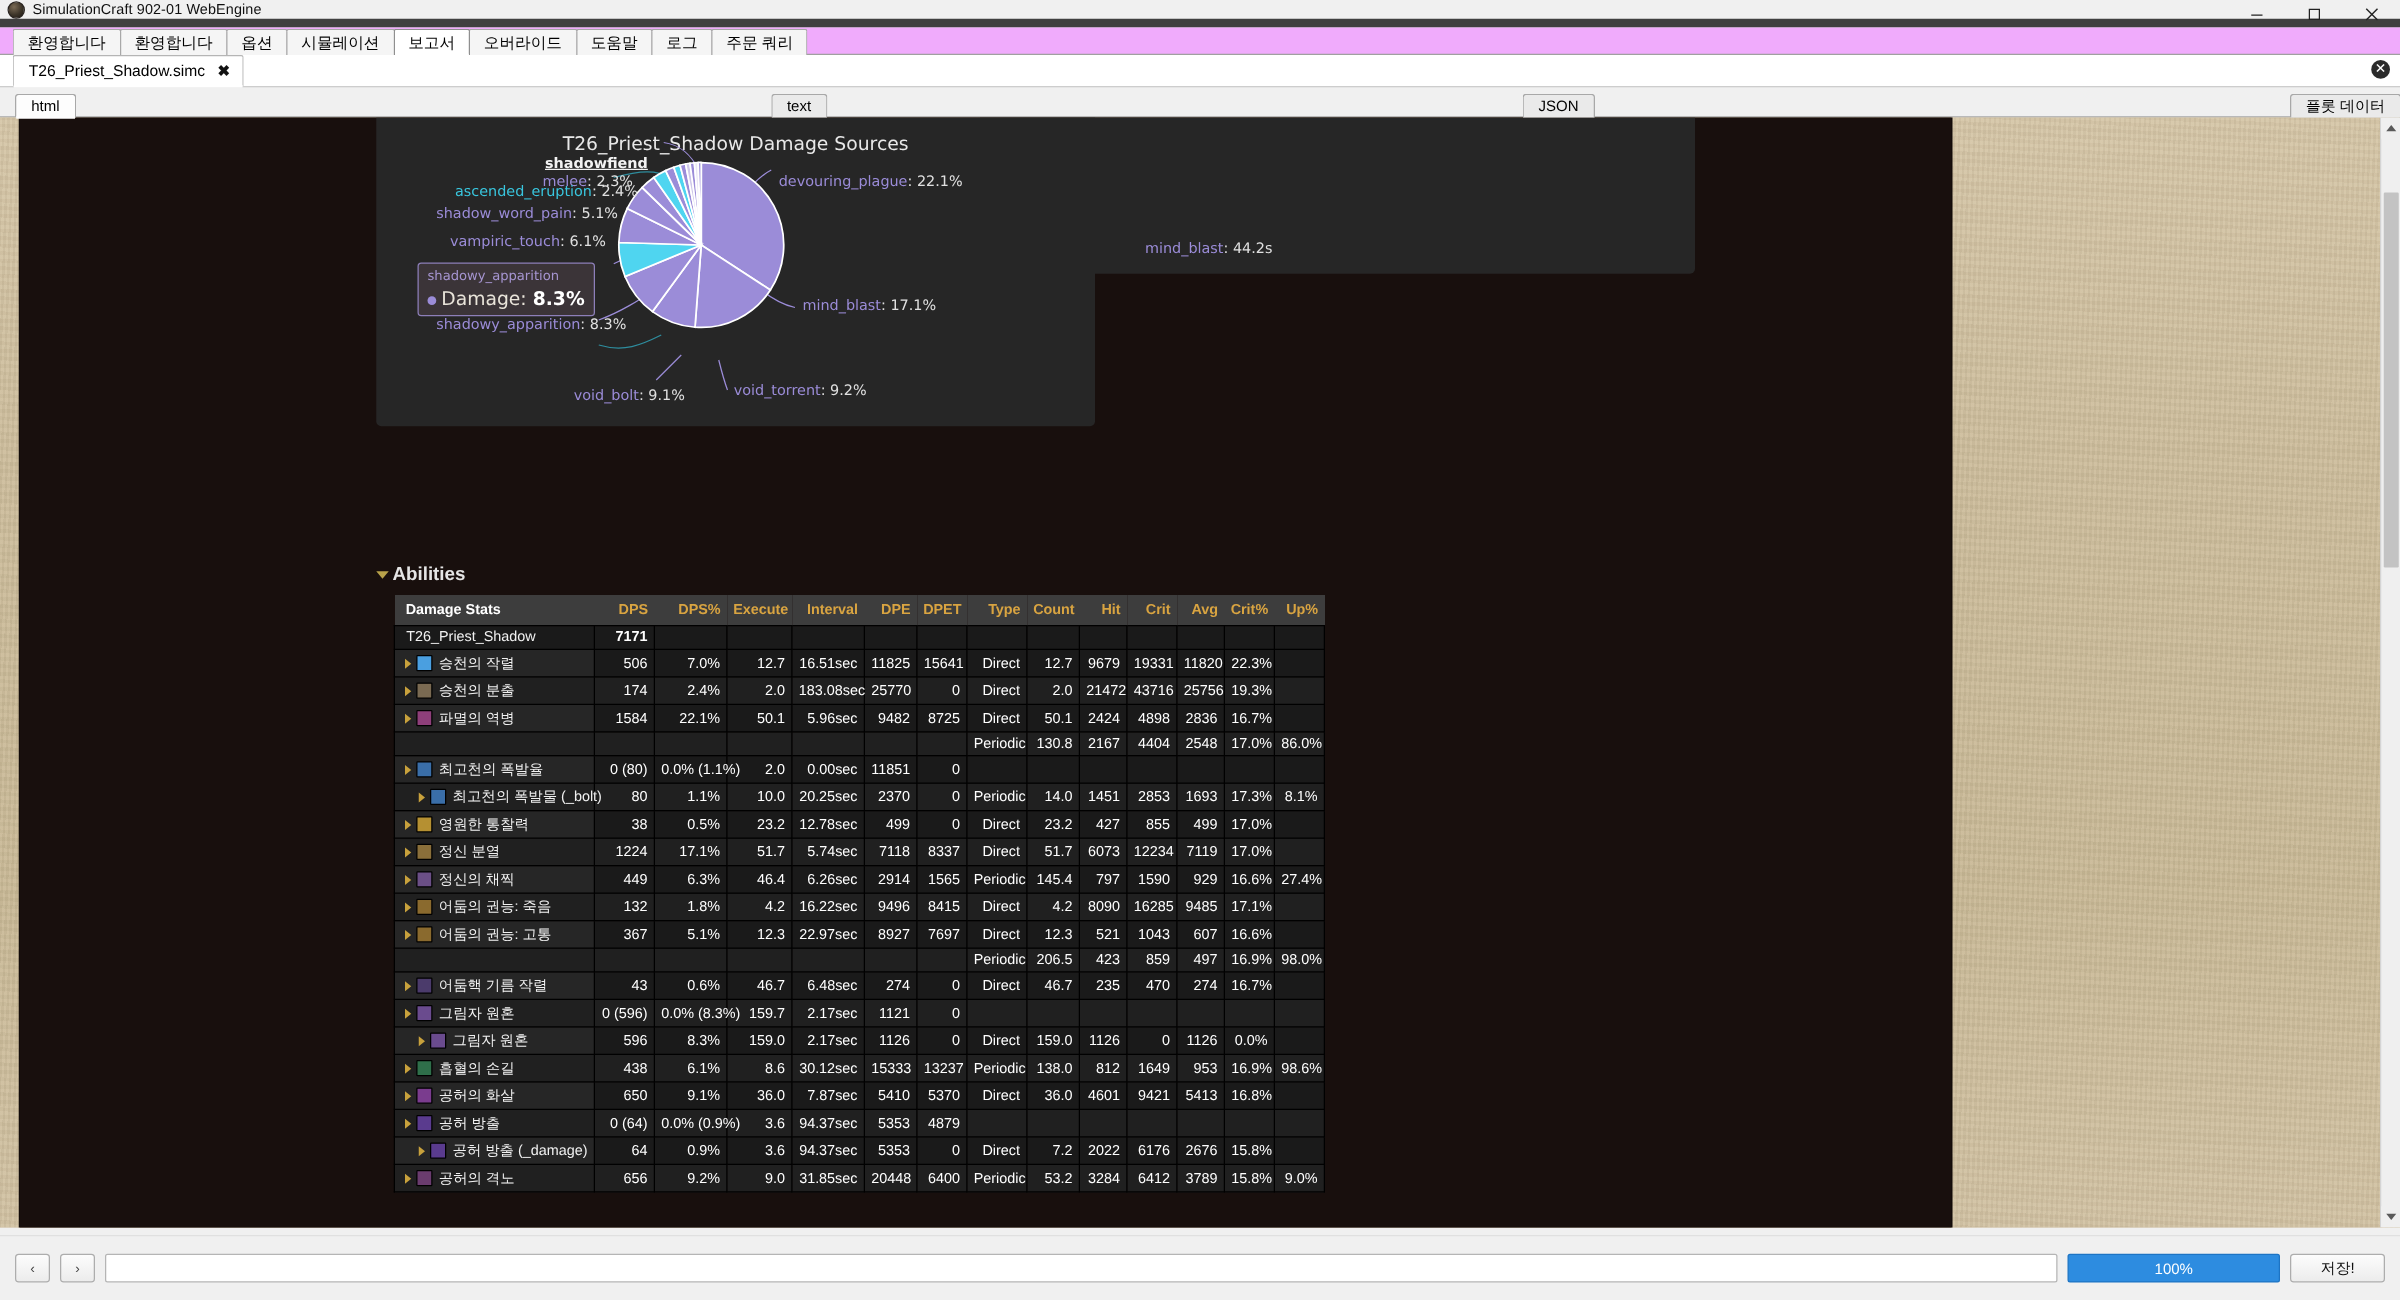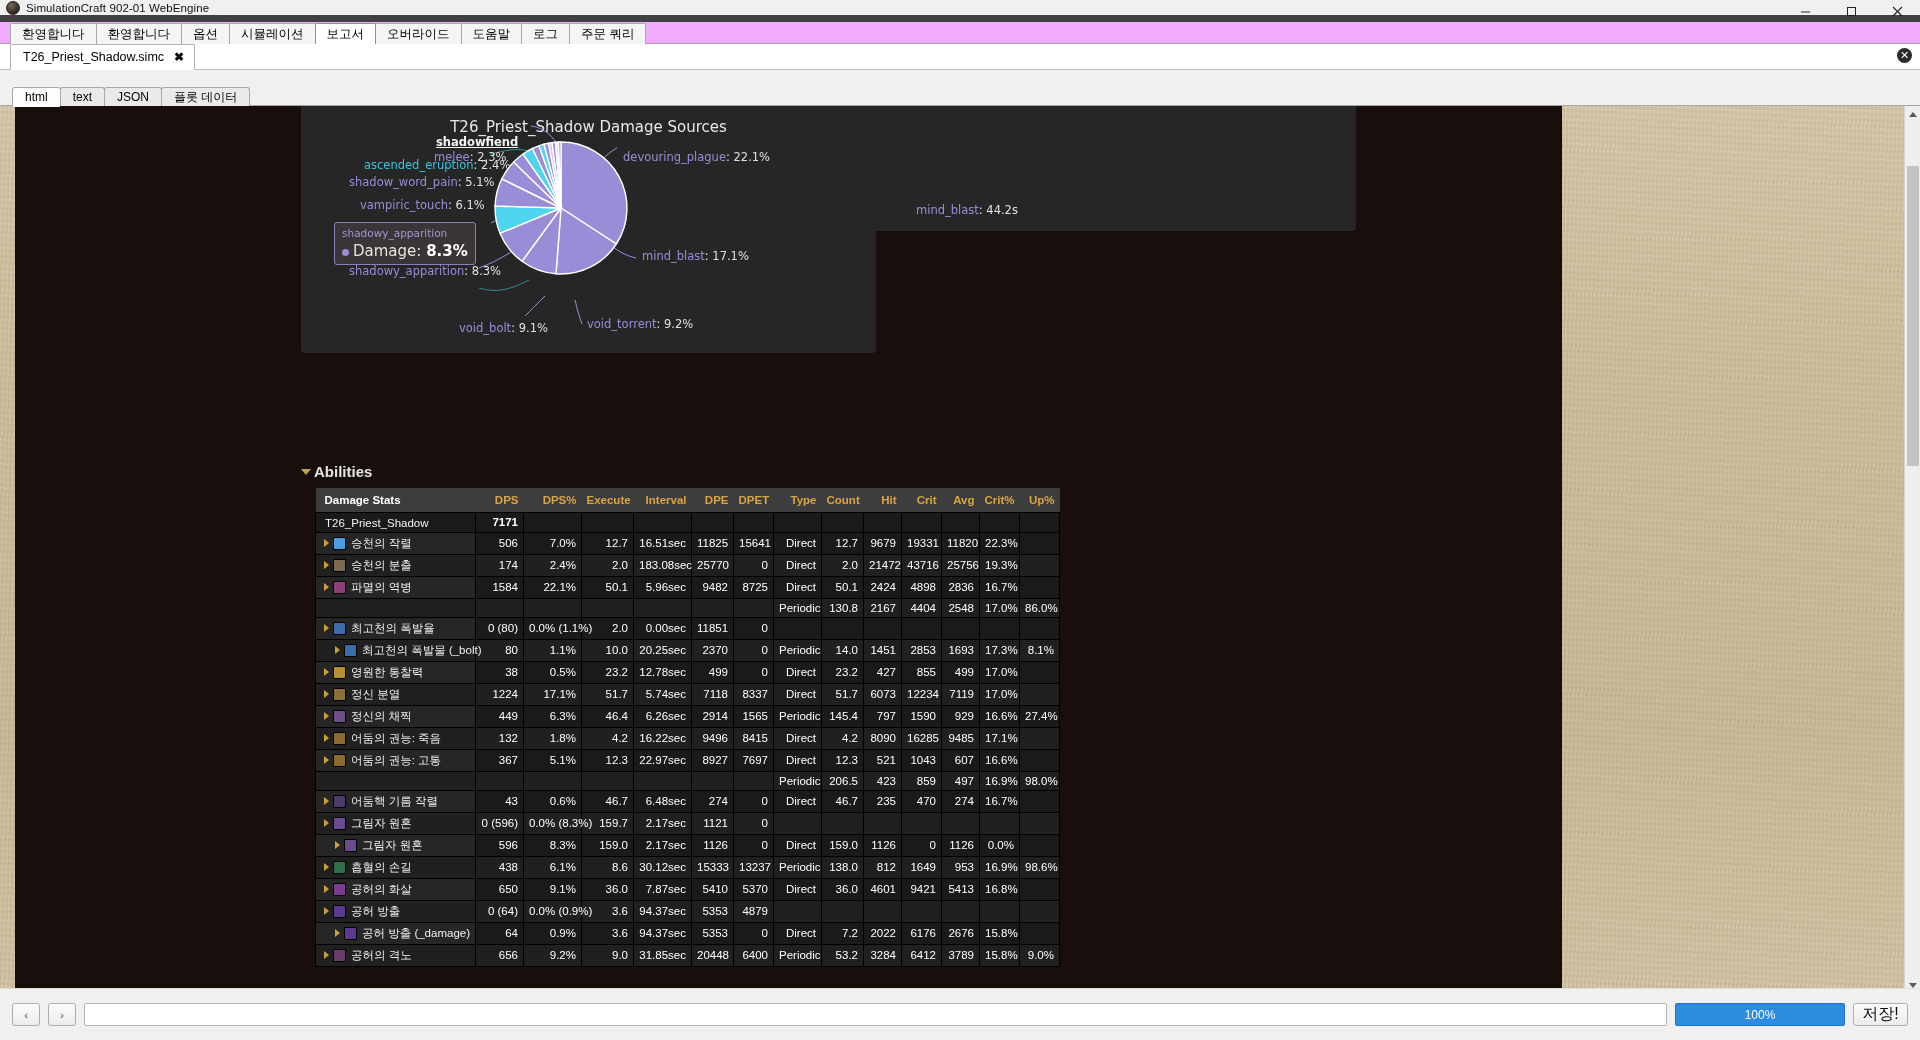--- a/index.html
+++ b/index.html
@@ -109,26 +109,27 @@
   .doctabrow .rightclose {
     position: absolute; right: 8px; top: 4px;
     width: 15px; height: 15px; border-radius: 50%;
     background: #2b2b2b; color: #fff;
     font-size: 11px; line-height: 15px; text-align: center;
     font-family: "Liberation Sans", sans-serif;
   }
 
   
   .subtabrow {
-    height: 36px;
+    height: 24px;
     background: #f0f0f0;
     display: flex;
     align-items: flex-end;
     padding-left: 12px;
     position: relative;
+    justify-content: space-between;
   }
   .subtabrow::after {
     content:""; position:absolute; left:0; right:0; bottom:0; height:1px; background:#a6a6a6;
   }
   .subtab {
     height: 19px;
     padding: 0 12px;
     display: flex; align-items: center;
     font-size: 12px; color: #000;
     background: #eaeaea;
@@ -374,26 +375,26 @@
   .progressbtn {
     width: 170px; height: 23px;
     background: #2d8ce0;
     color: #fff;
     font-size: 12px;
     display: flex; align-items: center; justify-content: center;
     border-radius: 2px;
     border: 1px solid #1d74c4;
   }
   .savebtn {
-    width: 55px; height: 23px;
+    width: 76px; height: 23px;
     background: linear-gradient(#fcfcfc,#ececec);
     border: 1px solid #adadad;
     border-radius: 3px;
     display: flex; align-items: center; justify-content: center;
-    font-size: 16px; color: #111;
+    font-size: 12px; color: #111;
   }
 </style>
 </head>
 <body>
 
 <div class="titlebar">
   <div class="appicon"></div>
   <div class="title">SimulationCraft 902-01 WebEngine</div>
   <div class="winbtns">
     <div class="winbtn">

